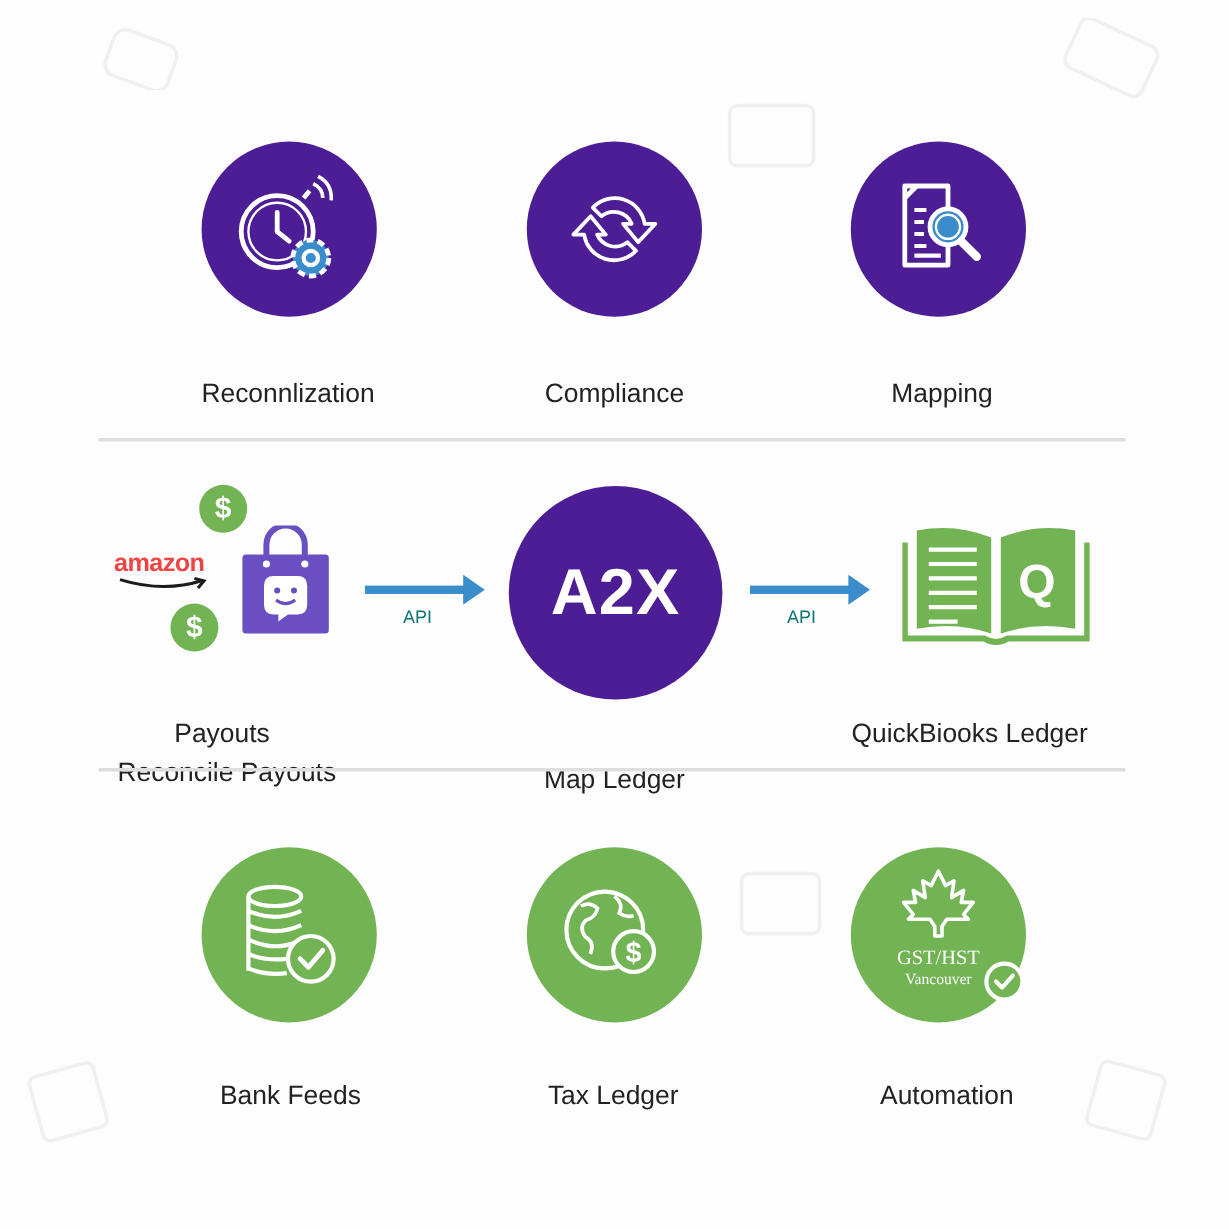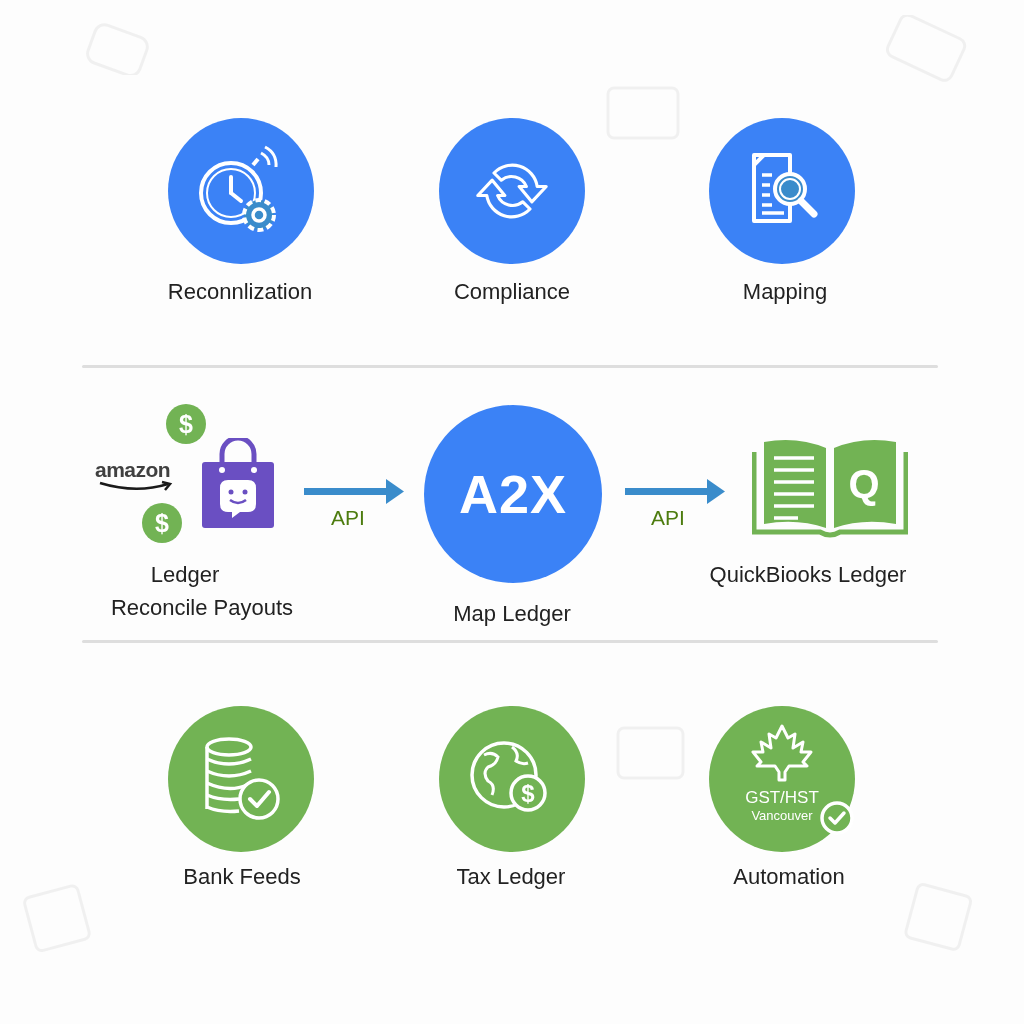--- a/index.html
+++ b/index.html
@@ -7,36 +7,36 @@
     width: 1024px; height: 1024px; position: relative; overflow: hidden;
     background: #fdfdfd;
     font-family: "Liberation Sans", "DejaVu Sans", sans-serif;
     color: #1e1e1e;
   }
   .bg-mark { position: absolute; opacity: 0.07; }
   .circle {
     position: absolute; border-radius: 50%;
     display: flex; align-items: center; justify-content: center;
   }
-  .blue { background: #3b82f6; }
+  .blue { background: #4c1d95; }
   .green { background: #72b354; }
   .label {
     position: absolute; text-align: center; font-size: 22px; color: #222;
-    white-space: nowrap; transform: translateX(-50%);
+    white-space: nowrap; transform: translateX(-50%); margin-top: 36px;
   }
   .divider { position: absolute; left: 82px; width: 856px; height: 3px; background: #dedede; border-radius: 2px; }
-  .api-label { position: absolute; font-size: 21px; color: #4d7c0f; transform: translateX(-50%); }
+  .api-label { position: absolute; font-size: 15px; color: #0f766e; transform: translateX(-50%); }
   .a2x-text { color: #fff; font-weight: bold; font-size: 54px; letter-spacing: 1px; }
   .coin {
     position: absolute; width: 40px; height: 40px; border-radius: 50%;
     background: #72b354; color: #fff; font-weight: bold; font-size: 25px;
     display: flex; align-items: center; justify-content: center;
   }
-  .amazon-word { position: absolute; left: 95px; top: 458px; font-size: 21px; font-weight: bold; color: #404040; letter-spacing: -0.5px; }
-  .gst-text { position: absolute; width: 100%; text-align: center; color: #fff; }
+  .amazon-word { position: absolute; left: 95px; top: 458px; font-size: 21px; font-weight: bold; color: #ef4444; letter-spacing: -0.5px; }
+  .gst-text { position: absolute; width: 100%; text-align: center; color: #fff; font-family: Liberation Serif, serif; }
 </style>
 </head>
 <body>
 
 <div class="bg-mark">
 </div>
 <svg class="bg-mark" style="left:85px;top:15px" width="70" height="60">
     <rect x="5" y="15" width="55" height="40" rx="10" fill="none" stroke="#555" stroke-width="3" transform="rotate(20 32 35)"></rect>
   </svg>
 <svg class="bg-mark" style="left:880px;top:15px" width="90" height="70">
@@ -108,22 +108,22 @@
   <svg style="position:absolute;left:200px;top:438px" width="76" height="92" viewBox="0 0 76 92">
     <path d="M22 28 L22 16 A16 16 0 0 1 54 16 L54 28" fill="none" stroke="#6a4fc2" stroke-width="5"></path>
     <rect x="2" y="24" width="72" height="66" rx="3" fill="#6a4fc2"></rect>
     <circle cx="22" cy="32" r="3" fill="#fff"></circle>
     <circle cx="54" cy="32" r="3" fill="#fff"></circle>
     <path d="M20 50 Q20 42 28 42 L48 42 Q56 42 56 50 L56 66 Q56 74 48 74 L40 74 L32 80 L32 74 L28 74 Q20 74 20 66 Z" fill="#fff"></path>
     <circle cx="31" cy="54" r="2.5" fill="#6a4fc2"></circle>
     <circle cx="45" cy="54" r="2.5" fill="#6a4fc2"></circle>
     <path d="M30 62 Q38 68 46 62" fill="none" stroke="#6a4fc2" stroke-width="2.5"></path>
   </svg>
-  <div class="label" style="left:185px;top:562px">Ledger</div>
-  <div class="label" style="left:202px;top:595px">Reconcile Payouts</div>
+  <div class="label" style="left:185px;top:562px">Payouts</div>
+  <div class="label" style="left:189px;top:595px">Reconcile Payouts</div>
 
   <svg style="position:absolute;left:304px;top:479px" width="102" height="26">
     <rect x="0" y="9" width="84" height="7" fill="#3a8ccb"></rect>
     <polygon points="82,0 100,12.5 82,25" fill="#3a8ccb"></polygon>
   </svg>
   <div class="api-label" style="left:348px;top:506px">API</div>
 
   <div class="circle blue" style="left:424px;top:405px;width:178px;height:178px">
     <span class="a2x-text">A2X</span>
   </div>

